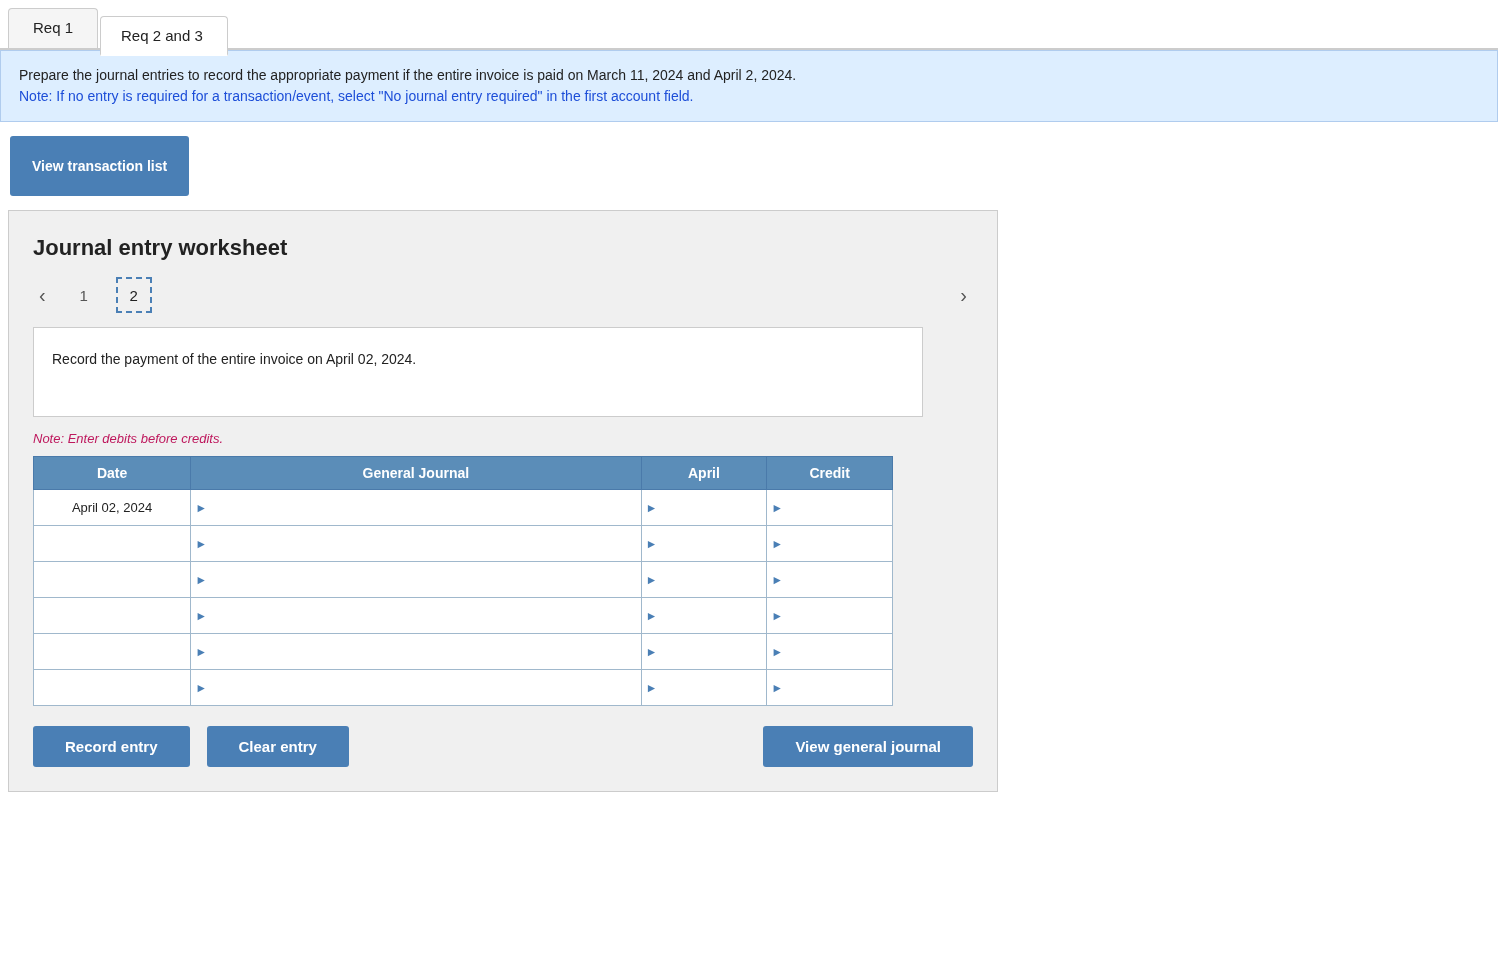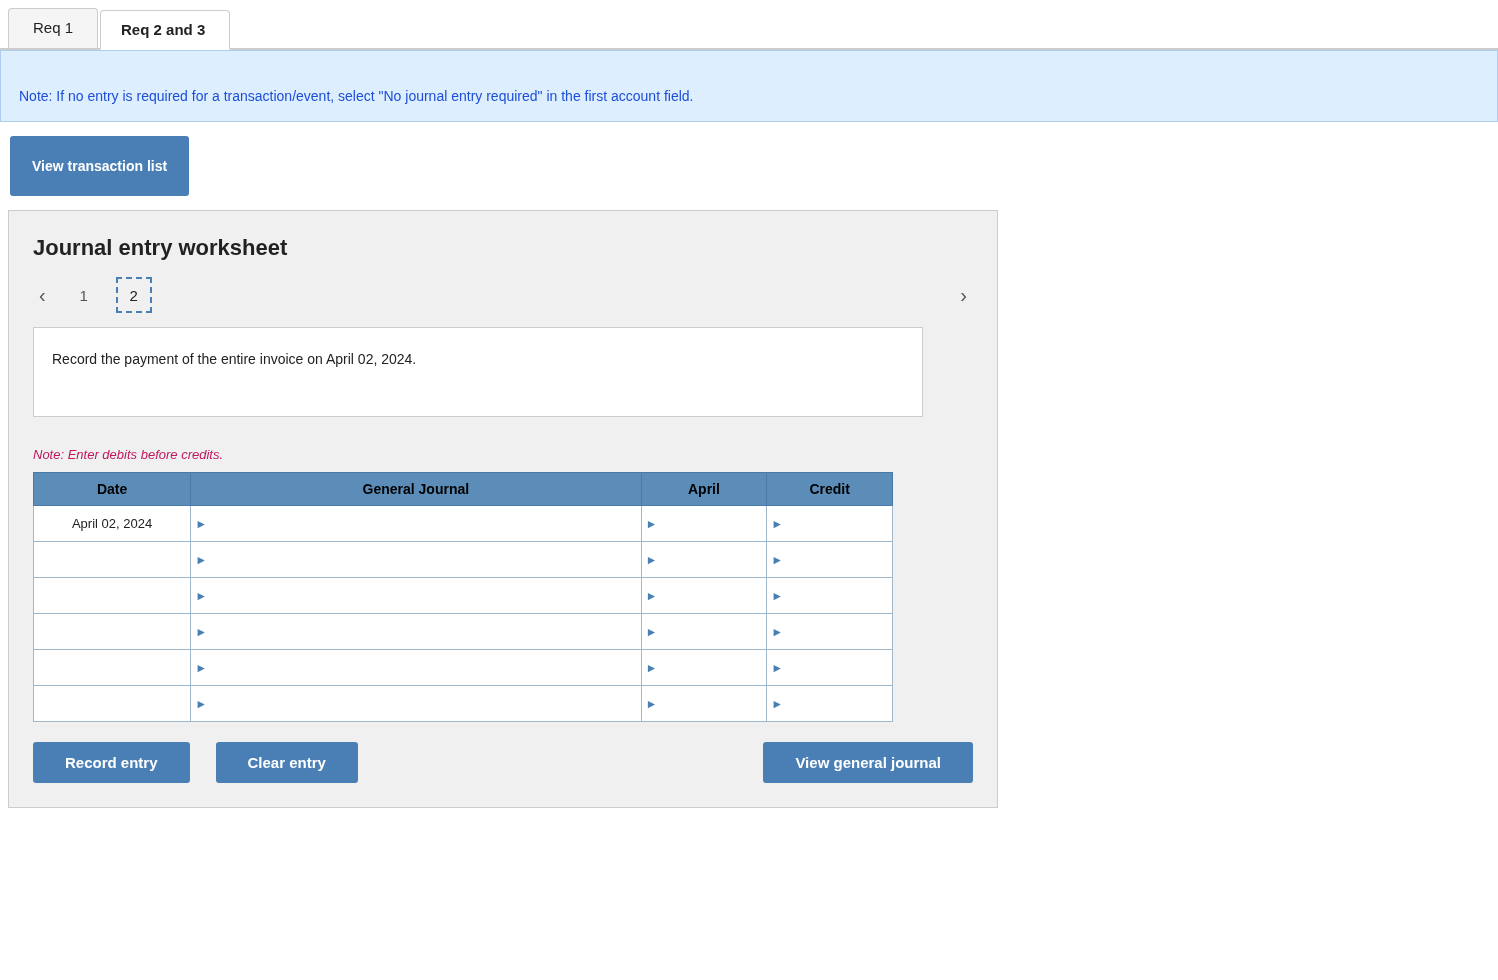--- a/index.html
+++ b/index.html
@@ -26,24 +26,24 @@
       border-bottom: none;
       cursor: pointer;
       background: #f5f5f5;
       font-size: 15px;
       margin-right: 2px;
       border-radius: 4px 4px 0 0;
     }
     .tab.active {
       background: #fff;
       border-bottom: 2px solid #fff;
-      font-weight: bold;
+      font-weight: normal;
       z-index: 1;
       position: relative;
-      top: 2px;
+      top: 8px;
       padding-left: 20px;
     }
 
     
     .info-banner {
       background: #ddeeff;
       border: 1px solid #b0ccee;
       padding: 14px 18px;
       margin: 0;
       font-size: 14px;
@@ -113,21 +113,21 @@
       border: 2px dashed #4a7fb5;
       color: #222;
       font-weight: normal;
     }
 
     
     .description-box {
       background: #fff;
       border: 1px solid #ccc;
       padding: 20px 18px;
-      margin-bottom: 30px;
+      margin-bottom: 14px;
       font-size: 14px;
       line-height: 1.6;
       min-height: 90px;
       max-width: 890px;
     }
 
     
     .note-debits {
       color: #be185d;
       font-size: 13px;
@@ -137,21 +137,21 @@
 
     
     .journal-table {
       border-collapse: collapse;
       width: 100%;
       max-width: 860px;
       margin-bottom: 20px;
     }
     .journal-table th {
       background: #5b8db8;
-      color: #000000;
+      color: #ffffff;
       padding: 8px 10px;
       border: 1px solid #4a7aaa;
       font-weight: bold;
       text-align: center;
       font-size: 14px;
     }
     .journal-table th.date-col { width: 150px; }
     .journal-table th.gj-col { width: 430px; }
     .journal-table th.debit-col { width: 120px; }
     .journal-table th.credit-col { width: 120px; }
@@ -189,21 +189,21 @@
       flex-shrink: 0;
       cursor: pointer;
     }
     .cell-with-arrow input {
       flex: 1;
     }
 
     
     .bottom-buttons {
       display: flex;
-      gap: 26px;
+      gap: 17px;
       align-items: flex-end;
     }
     .btn-action {
       background: #4a7fb5;
       color: #fff;
       border: none;
       padding: 12px 32px;
       font-size: 15px;
       font-weight: bold;
       cursor: pointer;
@@ -215,21 +215,21 @@
   </style>
 </head>
 <body>
 
 <div class="tabs-container">
   <div class="tab">Req 1</div>
   <div class="tab active">Req 2 and 3</div>
 </div>
 
 <div class="info-banner">
-  <br>
+  <span>Prepare the journal entries to record the appropriate payment if the entire invoice is paid on March 11, 2024 and April 2, 2024.</span><br>
   <span class="note-red">Note: If no entry is required for a transaction/event, select "No journal entry required" in the first account field.</span>
 </div>
 
 <div style="padding: 0;">
   <button class="btn-view-transaction">View transaction list</button>
 </div>
 
 <div class="worksheet-container">
 
   <div class="worksheet-title">Journal entry worksheet</div>

